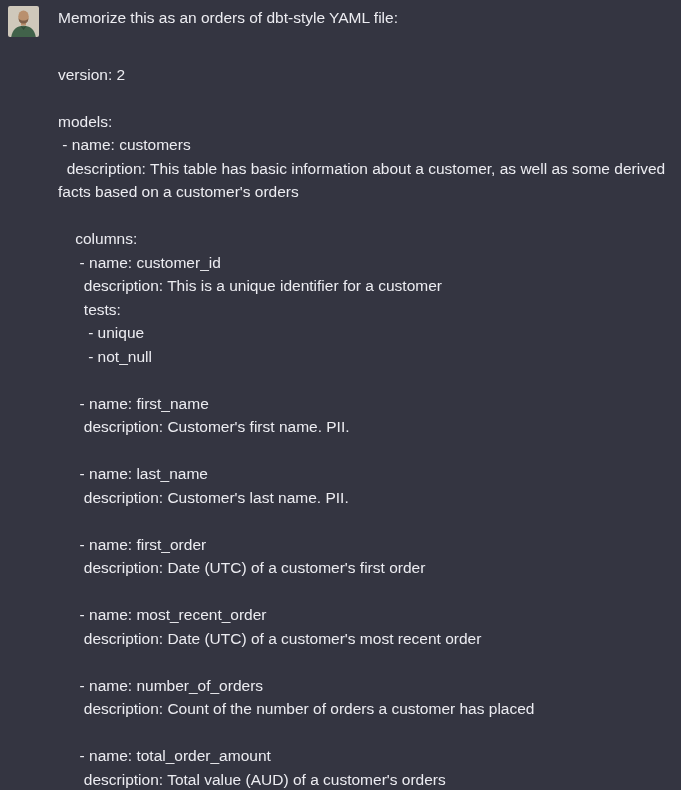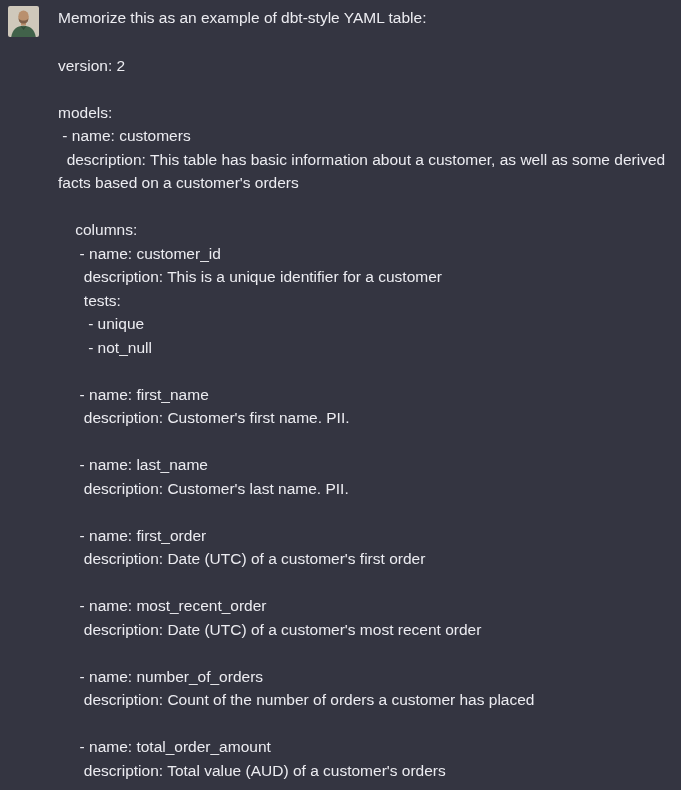--- a/index.html
+++ b/index.html
@@ -35,21 +35,21 @@
     color: #ECECF1;
     font-size: 15.5px;
     line-height: 23.5px;
     min-width: 0;
   }
   .text-block {
     white-space: pre-wrap;
     word-wrap: break-word;
   }
   .yaml-block {
-    margin-top: 24px;
+    margin-top: 33px;
   }
 </style>
 </head>
 <body>
 
 <div class="message">
 
   <div class="avatar">
     <svg width="31" height="31" viewBox="0 0 31 31" xmlns="http://www.w3.org/2000/svg">
       <rect x="0" y="0" width="31" height="31" fill="#CFC8BB"></rect>
@@ -60,21 +60,21 @@
 
       <path d="M12.5,20 L15.5,24 L18.5,20 L15.5,21.6 Z" fill="#2F4A37"></path>
 
       <ellipse cx="15.5" cy="10.8" rx="5.3" ry="6.4" fill="#B9906E"></ellipse>
 
       <path d="M10.6,12.2 C10.8,16 12.6,17.6 15.5,17.6 C18.4,17.6 20.2,16 20.4,12.2 C19.2,14 17.6,14.6 15.5,14.6 C13.4,14.6 11.8,14 10.6,12.2 Z" fill="#7D5F49"></path>
     </svg>
   </div>
 
   <div class="content">
-    <div class="text-block intro-block">Memorize this as an example of dbt-style YAML table:</div>
+    <div class="text-block intro-block">Memorize this as an orders of dbt-style YAML file:</div>
     <div class="text-block yaml-block">version: 2
 
 models:
  - name: customers
   description: This table has basic information about a customer, as well as some derived
 facts based on a customer's orders
 
     columns:
      - name: customer_id
       description: This is a unique identifier for a customer

